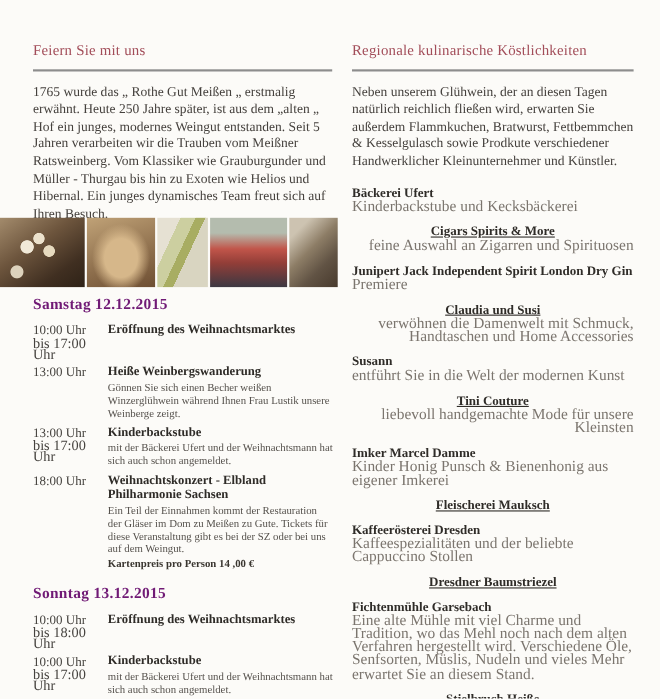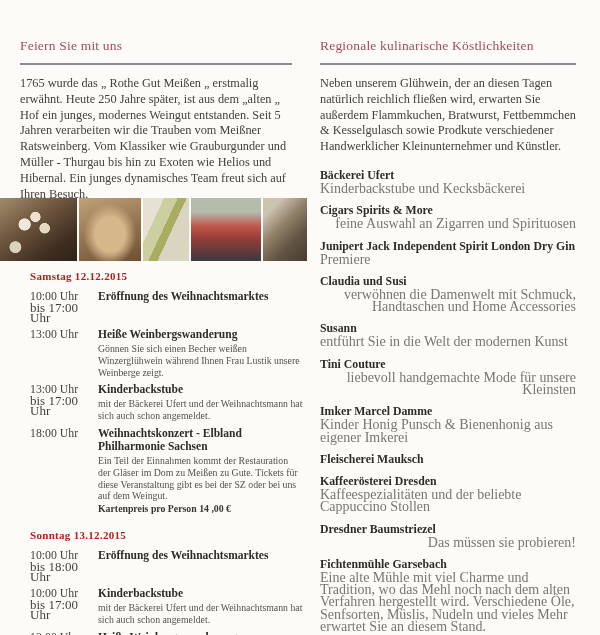--- a/index.html
+++ b/index.html
@@ -17,21 +17,21 @@
 
   
   .section-title {
     font-size:13.5px; font-weight:normal; letter-spacing:.2px;
     color:var(--accent); margin:0 0 9px;
   }
   .rule { height:0; border-top:2px solid var(--rule); margin:0 0 11px; }
   .intro { margin:0; font-size:12.3px; line-height:15.8px; color:#45413d; }
 
   
-  .col-left  { position:absolute; left:20px; top:38px; width:272px; }
+  .col-left  { position:absolute; left:30px; top:38px; width:272px; }
   .col-right { position:absolute; left:320px; top:38px; width:256px; }
 
   
   .photo-strip { position:absolute; left:0; top:198px; width:303px; height:63px; display:flex; gap:2px; }
   .photo { flex:none; height:63px; }
   .photo.wreath { width:77px; background:
     radial-gradient(circle at 32% 42%, #f1e9d8 0 9%, rgba(0,0,0,0) 10%),
     radial-gradient(circle at 46% 30%, #ece2cd 0 8%, rgba(0,0,0,0) 9%),
     radial-gradient(circle at 58% 48%, #e6dabf 0 9%, rgba(0,0,0,0) 10%),
     radial-gradient(circle at 20% 78%, #ddd2bc 0 7%, rgba(0,0,0,0) 8%),
@@ -42,36 +42,36 @@
   .photo.jars { width:46px; background:
     linear-gradient(115deg,#e6e1d3 0 28%,#cccfa0 28% 46%,#a8ad62 46% 58%,#d9d5c1 58% 100%); }
   .photo.team { width:70px; background:
     linear-gradient(180deg,#b4bcae 0 22%,#c1554a 45%,#933e38 65%,#3c3842 100%); }
   .photo.room { width:44px; background:
     linear-gradient(135deg,#cdc3b1 0 18%,#8d7d66 45%,#615344 70%,#483a2d 100%); }
 
   
   .schedule { position:absolute; left:30px; top:270px; width:273px; }
   .day + .day { margin-top:14px; }
-  .day-title { font-size:11px; font-weight:bold; color:#b91c1c; margin:0 0 8px; letter-spacing:.3px; }
+  .day-title { font-size:14px; font-weight:bold; color:#701a75; margin:0 0 8px; letter-spacing:.3px; }
   .event { display:flex; margin-bottom:5px; }
   .time-cell { flex:none; width:62px; }
   .time  { font-size:11.8px; color:#45423e; line-height:13px; }
   .until { font-size:13px;  color:#45423e; line-height:10px; }
   .event-body { flex:1; padding-left:6px; }
   .event-title { font-size:11.5px; font-weight:bold; color:#2f2c28; line-height:13px; }
   .event-desc  { font-size:9.8px; color:#55514c; line-height:11.8px; margin-top:2px; }
   .event-note  { font-size:9.8px; font-weight:bold; color:#3a3630; line-height:11.8px; margin-top:1px; }
 
   
   .vendors { margin-top:14px; }
   .vendor { margin-bottom:9px; }
   .vendor.right { text-align:right; }
   .vendor-name { font-size:11.8px; font-weight:bold; color:#2f2c28; line-height:13px; white-space:nowrap; }
-  .vendor.right .vendor-name { text-align:left; }
+  .vendor.right .vendor-name { text-align:center;text-decoration:underline; }
   .vendor-desc { font-size:14px; color:#7b756e; line-height:12.3px; margin-top:1px; }
 </style>
 </head>
 <body>
 
 <div class="sheet">
 
   <section class="col-left">
     <h1 class="section-title">Feiern Sie mit uns</h1>
     <div class="rule"></div>
@@ -232,21 +232,20 @@
           <div class="vendor-name">Fleischerei Mauksch</div>
         </div>
 
         <div class="vendor left">
           <div class="vendor-name">Kaffeerösterei Dresden</div>
           <div class="vendor-desc">Kaffeespezialitäten und der beliebte Cappuccino Stollen</div>
         </div>
 
         <div class="vendor right">
           <div class="vendor-name">Dresdner Baumstriezel</div>
-          <div class="vendor-desc">Das müssen sie probieren!</div>
         </div>
 
         <div class="vendor left">
           <div class="vendor-name">Fichtenmühle Garsebach</div>
           <div class="vendor-desc">Eine alte Mühle mit viel Charme und Tradition, wo das Mehl noch nach dem alten Verfahren hergestellt wird. Verschiedene Öle, Senfsorten, Müslis, Nudeln und vieles Mehr erwartet Sie an diesem Stand.</div>
         </div>
 
         <div class="vendor right">
           <div class="vendor-name">Stielbruch Heiße</div>
           <div class="vendor-desc">moderne Floristik</div>

